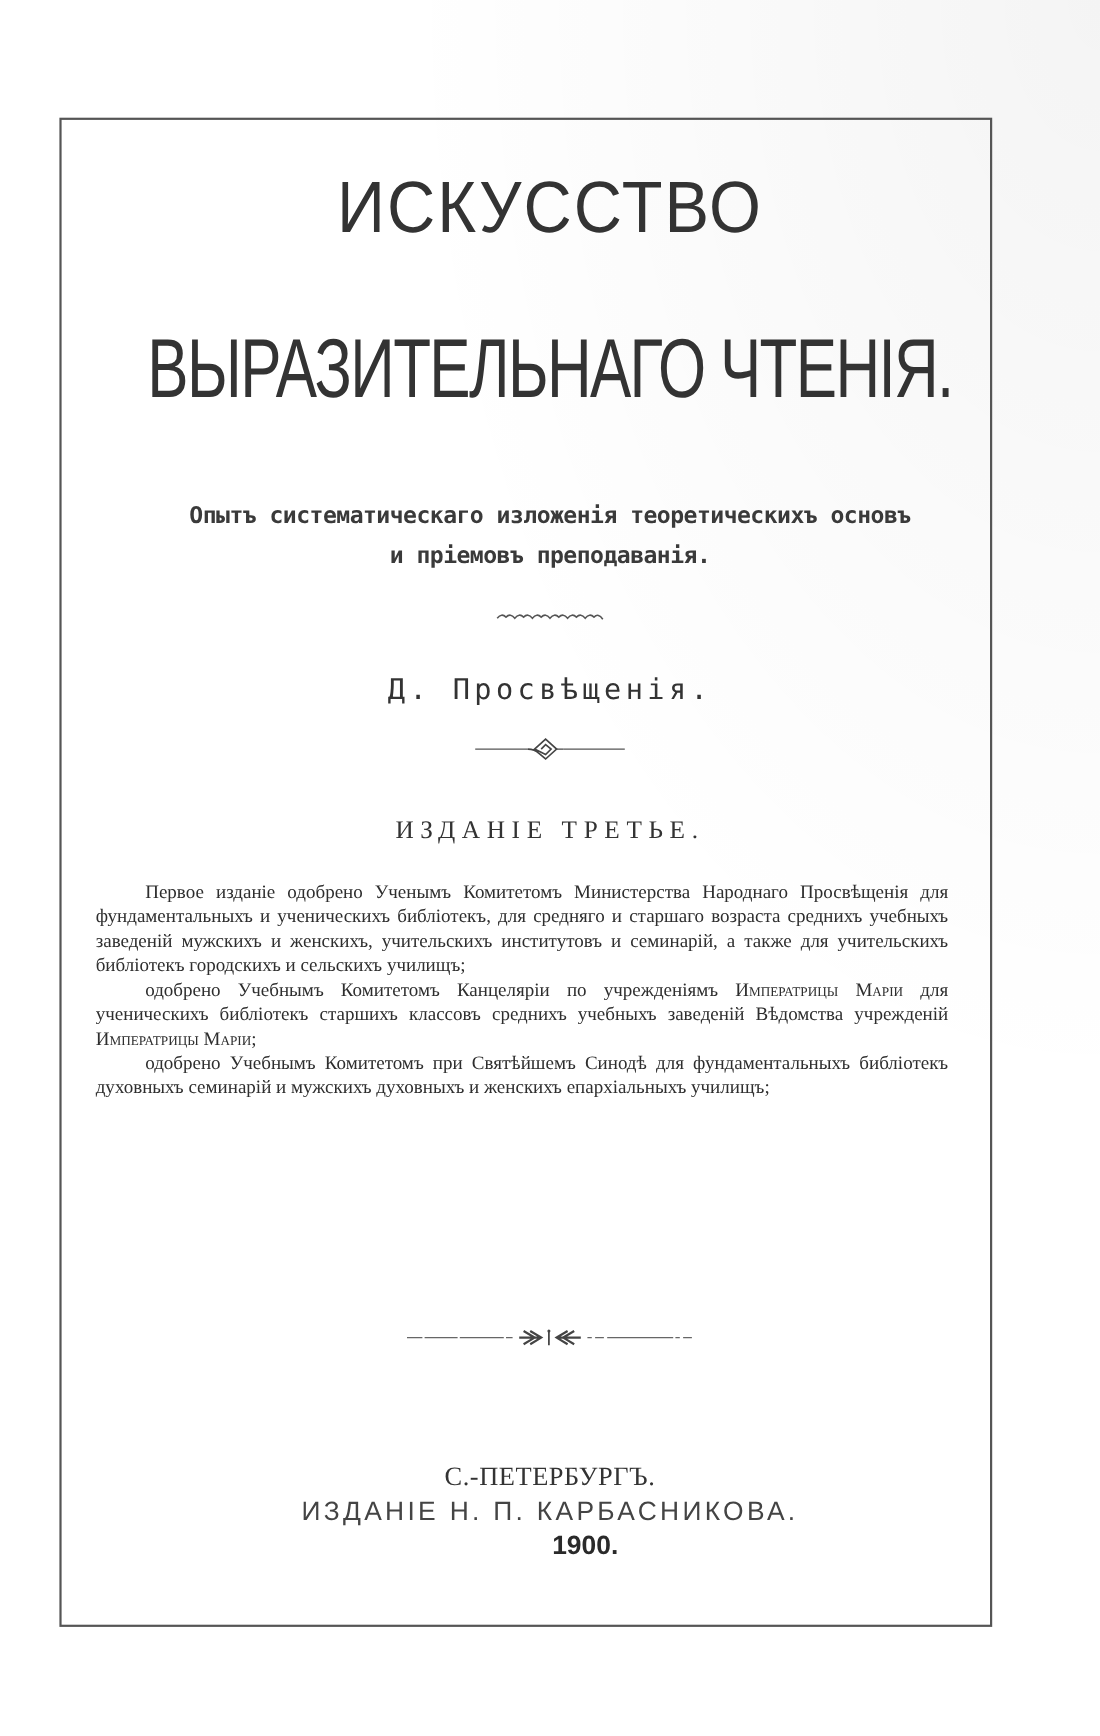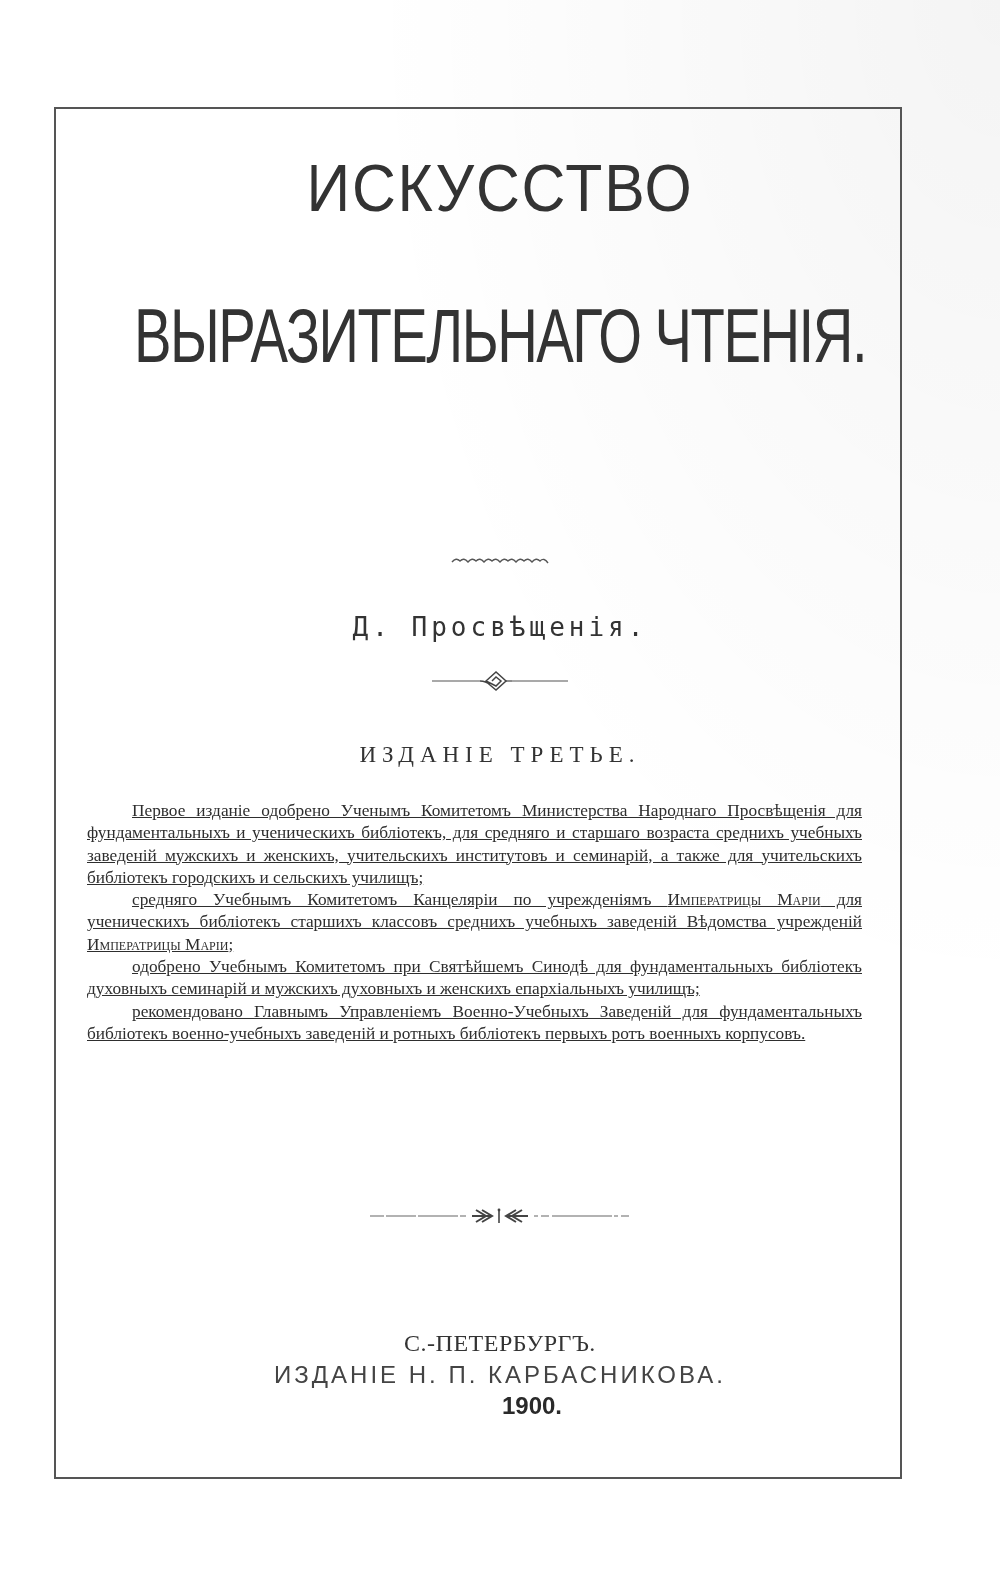--- a/index.html
+++ b/index.html
@@ -95,21 +95,20 @@
       top: 800px;
       font-family: "Liberation Serif", serif;
       font-size: 17.3px;
       line-height: 22.3px;
       color: #2e2e2e;
       text-align: justify;
     }
     .approvals p {
       margin: 0;
       text-indent: 45px;
-      text-decoration: underline;
     }
     .sc {
       font-variant: small-caps;
     }
     .ornament-arrows {
       top: 1206px;
       height: 20px;
     }
     .city {
       top: 1330px;
@@ -139,20 +138,22 @@
 <body>
 
 <div class="page-shade"></div>
 
 <div class="frame"></div>
 
 <div class="abs title1">ИСКУССТВО</div>
 <div class="abs title2">ВЫРАЗИТЕЛЬНАГО ЧТЕНІЯ.</div>
 
 <div class="abs subtitle">
+  <div>Опытъ систематическаго изложенія теоретическихъ основъ</div>
+  <div>и пріемовъ преподаванія.</div>
 </div>
 
 <div class="abs ornament-wave">
   <svg width="100" height="16" viewBox="0 0 100 16">
     <path d="M2 10 Q6 5 10 9 Q14 5 18 10 Q22 5 26 9 Q30 5 34 10 Q38 5 42 9 Q46 5 50 10 Q54 5 58 9 Q62 5 66 10 Q70 5 74 9 Q78 5 82 10 Q86 5 90 9 Q94 5 98 11" fill="none" stroke="#555" stroke-width="1.4"></path>
   </svg>
 </div>
 
 <div class="abs author">Д. Просвѣщенія.</div>
 
@@ -165,27 +166,24 @@
   </svg>
 </div>
 
 <div class="abs edition">ИЗДАНІЕ ТРЕТЬЕ.</div>
 
 <div class="approvals">
   <p>
     <span>Первое изданіе одобрено Ученымъ Комитетомъ Министерства Народнаго Просвѣщенія для фундаментальныхъ и ученическихъ библіотекъ, для средняго и старшаго возраста среднихъ учебныхъ заведеній мужскихъ и женскихъ, учительскихъ институтовъ и семинарій, а также для учительскихъ библіотекъ городскихъ и сельскихъ училищъ;</span>
   </p>
   <p>
-    <span>средняго Учебнымъ Комитетомъ Канцеляріи по учрежденіямъ </span><span class="sc">Императрицы Маріи</span><span> для ученическихъ библіотекъ старшихъ классовъ среднихъ учебныхъ заведеній Вѣдомства учрежденій </span><span class="sc">Императрицы Маріи</span><span>;</span>
+    <span>одобрено Учебнымъ Комитетомъ Канцеляріи по учрежденіямъ </span><span class="sc">Императрицы Маріи</span><span> для ученическихъ библіотекъ старшихъ классовъ среднихъ учебныхъ заведеній Вѣдомства учрежденій </span><span class="sc">Императрицы Маріи</span><span>;</span>
   </p>
   <p>
     <span>одобрено Учебнымъ Комитетомъ при Святѣйшемъ Синодѣ для фундаментальныхъ библіотекъ духовныхъ семинарій и мужскихъ духовныхъ и женскихъ епархіальныхъ училищъ;</span>
-  </p>
-  <p>
-    <span>рекомендовано Главнымъ Управленіемъ Военно-Учебныхъ Заведеній для фундаментальныхъ библіотекъ военно-учебныхъ заведеній и ротныхъ библіотекъ первыхъ ротъ военныхъ корпусовъ.</span>
   </p>
 </div>
 
 <div class="abs ornament-arrows">
   <svg width="264" height="20" viewBox="0 0 264 20">
     <line x1="2" y1="10" x2="98" y2="10" stroke="#666" stroke-width="1.2" stroke-dasharray="14 2 30 2 40 2"></line>
     <line x1="166" y1="10" x2="262" y2="10" stroke="#666" stroke-width="1.2" stroke-dasharray="4 3 8 3 60 2"></line>
     <path d="M104 10 L124 10 M114 4 L124 10 L114 16 M108 4 L118 10 L108 16" fill="none" stroke="#444" stroke-width="2"></path>
     <line x1="131" y1="3" x2="131" y2="17" stroke="#444" stroke-width="1.6"></line>
     <circle cx="131" cy="4" r="1.4" fill="#444"></circle>

